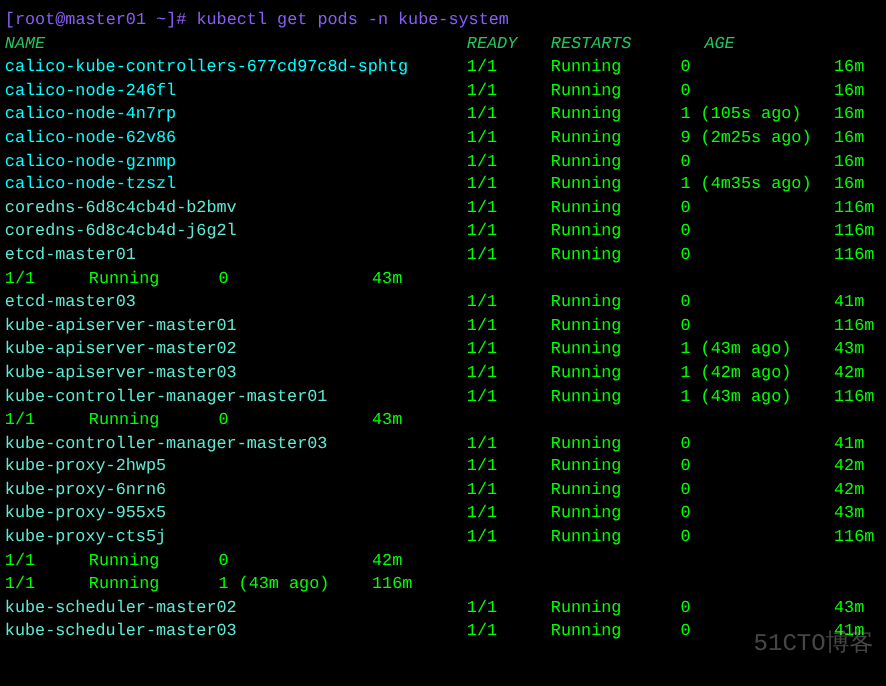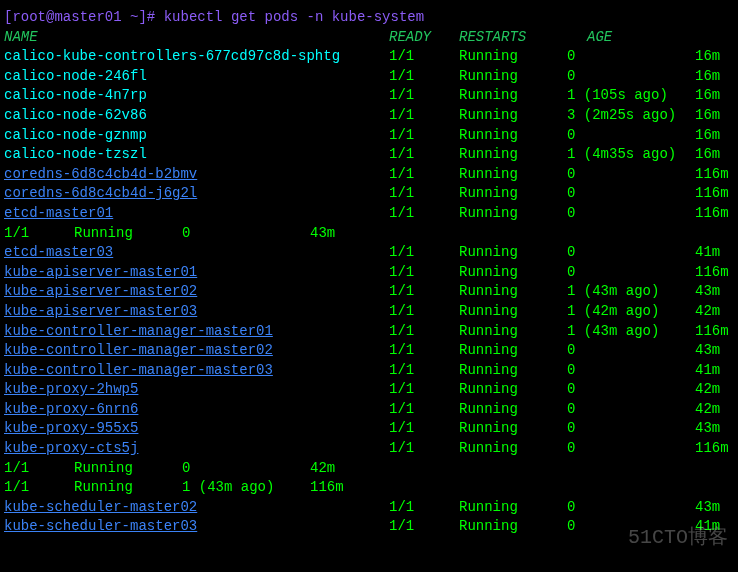--- a/index.html
+++ b/index.html
@@ -28,21 +28,21 @@
     }
     .data-row {
       display: flex;
       white-space: pre;
     }
     .col-name { width: 385px; flex-shrink: 0; overflow: hidden; }
     .col-ready { width: 70px; flex-shrink: 0; }
     .col-status { width: 108px; flex-shrink: 0; }
     .col-restarts { width: 128px; flex-shrink: 0; }
     .col-age { flex: 1; text-align: left; padding-right: 4px;}
-    .yellow { color: #3b82f6; text-decoration: underline; }
+    .yellow { color: #5eead4; }
     .cyan { color: #00ffff; }
     .watermark {
       position: absolute;
       bottom: 20px;
       right: 10px;
       color: rgba(200,200,200,0.35);
       font-size: 20px;
       font-family: Liberation Mono, monospace;
     }
   </style>
@@ -55,33 +55,33 @@
   <span class="col-name">NAME</span>
   <span class="col-ready">READY</span>
   <span class="col-restarts">RESTARTS</span>
   <span class="col-age">AGE</span>
 </div>
 
 <div id="rows-container">
     <div class="data-row"><span class="col-name cyan">calico-kube-controllers-677cd97c8d-sphtg</span><span class="col-ready">1/1</span><span class="col-status">Running</span><span class="col-restarts">0</span><span class="col-age">16m</span></div>
     <div class="data-row"><span class="col-name cyan">calico-node-246fl</span><span class="col-ready">1/1</span><span class="col-status">Running</span><span class="col-restarts">0</span><span class="col-age">16m</span></div>
     <div class="data-row"><span class="col-name cyan">calico-node-4n7rp</span><span class="col-ready">1/1</span><span class="col-status">Running</span><span class="col-restarts">1 (105s ago)</span><span class="col-age">16m</span></div>
-    <div class="data-row"><span class="col-name cyan">calico-node-62v86</span><span class="col-ready">1/1</span><span class="col-status">Running</span><span class="col-restarts">3 (2m25s ago)</span><span class="col-age">16m</span></div>
+    <div class="data-row"><span class="col-name cyan">calico-node-62v86</span><span class="col-ready">1/1</span><span class="col-status">Running</span><span class="col-restarts">9 (2m25s ago)</span><span class="col-age">16m</span></div>
     <div class="data-row"><span class="col-name cyan">calico-node-gznmp</span><span class="col-ready">1/1</span><span class="col-status">Running</span><span class="col-restarts">0</span><span class="col-age">16m</span></div>
     <div class="data-row"><span class="col-name cyan">calico-node-tzszl</span><span class="col-ready">1/1</span><span class="col-status">Running</span><span class="col-restarts">1 (4m35s ago)</span><span class="col-age">16m</span></div>
     <div class="data-row"><span class="col-name yellow">coredns-6d8c4cb4d-b2bmv</span><span class="col-ready">1/1</span><span class="col-status">Running</span><span class="col-restarts">0</span><span class="col-age">116m</span></div>
     <div class="data-row"><span class="col-name yellow">coredns-6d8c4cb4d-j6g2l</span><span class="col-ready">1/1</span><span class="col-status">Running</span><span class="col-restarts">0</span><span class="col-age">116m</span></div>
     <div class="data-row"><span class="col-name yellow">etcd-master01</span><span class="col-ready">1/1</span><span class="col-status">Running</span><span class="col-restarts">0</span><span class="col-age">116m</span></div>
     <div class="data-row"><span class="col-ready">1/1</span><span class="col-status">Running</span><span class="col-restarts">0</span><span class="col-age">43m</span></div>
     <div class="data-row"><span class="col-name yellow">etcd-master03</span><span class="col-ready">1/1</span><span class="col-status">Running</span><span class="col-restarts">0</span><span class="col-age">41m</span></div>
     <div class="data-row"><span class="col-name yellow">kube-apiserver-master01</span><span class="col-ready">1/1</span><span class="col-status">Running</span><span class="col-restarts">0</span><span class="col-age">116m</span></div>
     <div class="data-row"><span class="col-name yellow">kube-apiserver-master02</span><span class="col-ready">1/1</span><span class="col-status">Running</span><span class="col-restarts">1 (43m ago)</span><span class="col-age">43m</span></div>
     <div class="data-row"><span class="col-name yellow">kube-apiserver-master03</span><span class="col-ready">1/1</span><span class="col-status">Running</span><span class="col-restarts">1 (42m ago)</span><span class="col-age">42m</span></div>
     <div class="data-row"><span class="col-name yellow">kube-controller-manager-master01</span><span class="col-ready">1/1</span><span class="col-status">Running</span><span class="col-restarts">1 (43m ago)</span><span class="col-age">116m</span></div>
-    <div class="data-row"><span class="col-name yellow">kube-controller-manager-master02</span><span class="col-ready">1/1</span><span class="col-status">Running</span><span class="col-restarts">0</span><span class="col-age">43m</span></div>
+    <div class="data-row"><span class="col-ready">1/1</span><span class="col-status">Running</span><span class="col-restarts">0</span><span class="col-age">43m</span></div>
     <div class="data-row"><span class="col-name yellow">kube-controller-manager-master03</span><span class="col-ready">1/1</span><span class="col-status">Running</span><span class="col-restarts">0</span><span class="col-age">41m</span></div>
     <div class="data-row"><span class="col-name yellow">kube-proxy-2hwp5</span><span class="col-ready">1/1</span><span class="col-status">Running</span><span class="col-restarts">0</span><span class="col-age">42m</span></div>
     <div class="data-row"><span class="col-name yellow">kube-proxy-6nrn6</span><span class="col-ready">1/1</span><span class="col-status">Running</span><span class="col-restarts">0</span><span class="col-age">42m</span></div>
     <div class="data-row"><span class="col-name yellow">kube-proxy-955x5</span><span class="col-ready">1/1</span><span class="col-status">Running</span><span class="col-restarts">0</span><span class="col-age">43m</span></div>
     <div class="data-row"><span class="col-name yellow">kube-proxy-cts5j</span><span class="col-ready">1/1</span><span class="col-status">Running</span><span class="col-restarts">0</span><span class="col-age">116m</span></div>
     <div class="data-row"><span class="col-ready">1/1</span><span class="col-status">Running</span><span class="col-restarts">0</span><span class="col-age">42m</span></div>
     <div class="data-row"><span class="col-ready">1/1</span><span class="col-status">Running</span><span class="col-restarts">1 (43m ago)</span><span class="col-age">116m</span></div>
     <div class="data-row"><span class="col-name yellow">kube-scheduler-master02</span><span class="col-ready">1/1</span><span class="col-status">Running</span><span class="col-restarts">0</span><span class="col-age">43m</span></div>
     <div class="data-row"><span class="col-name yellow">kube-scheduler-master03</span><span class="col-ready">1/1</span><span class="col-status">Running</span><span class="col-restarts">0</span><span class="col-age">41m</span></div>
   </div>

